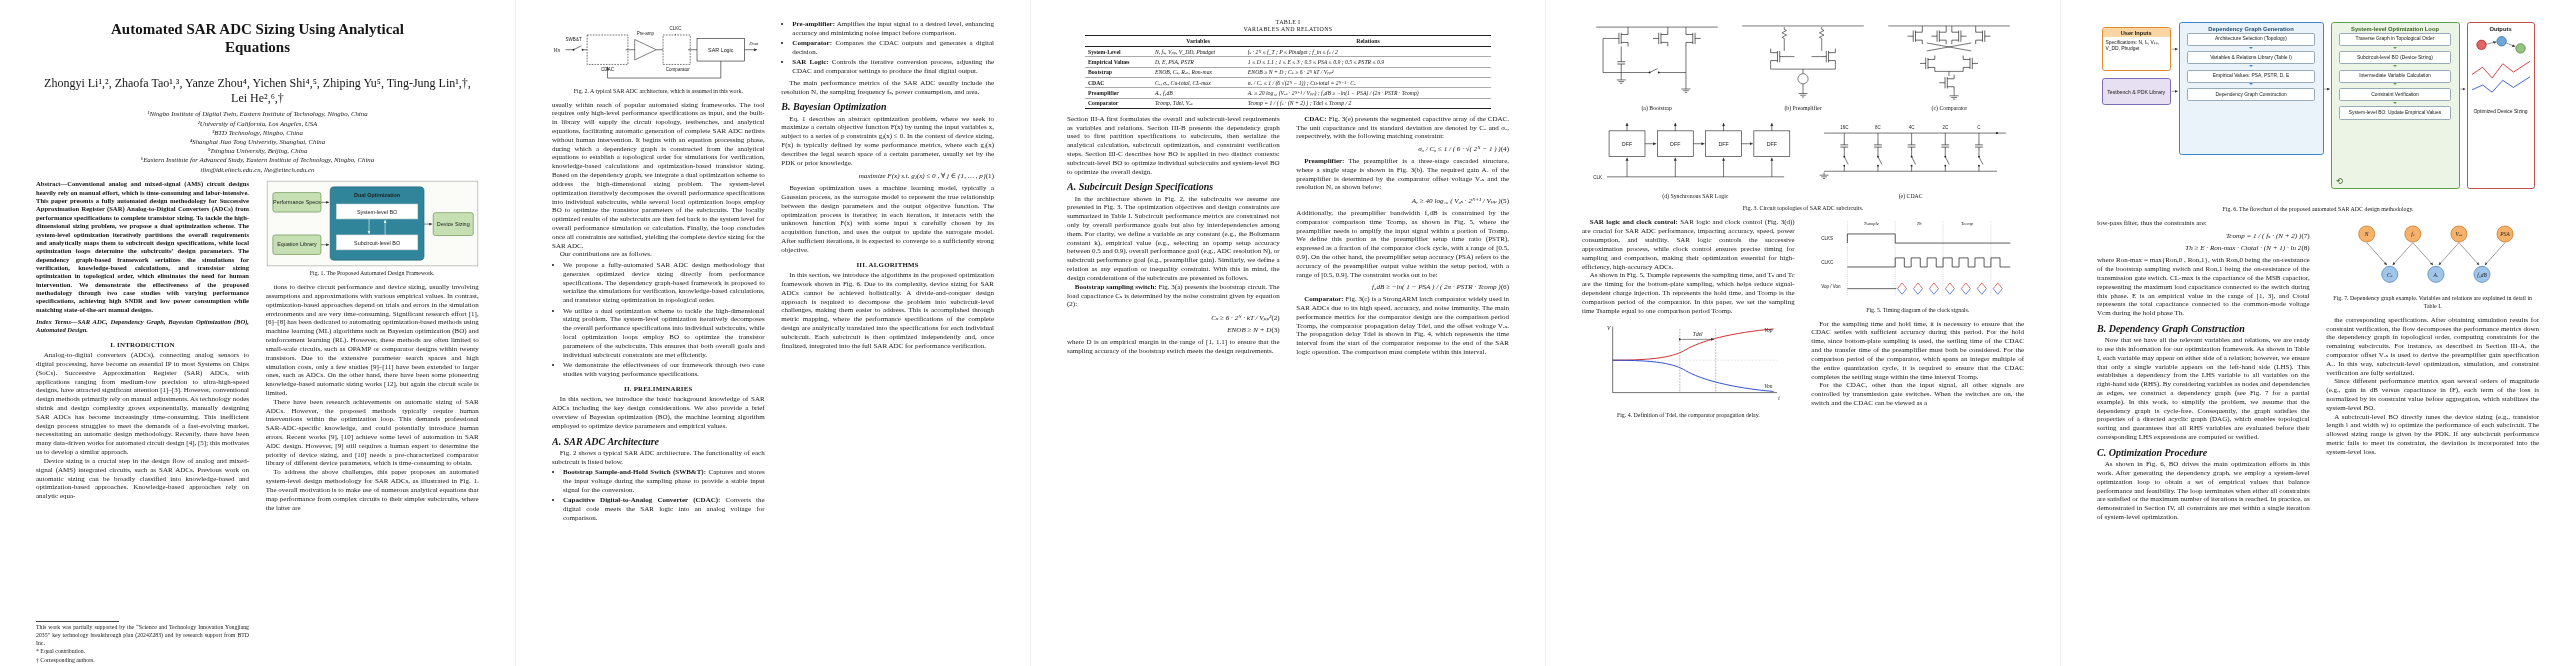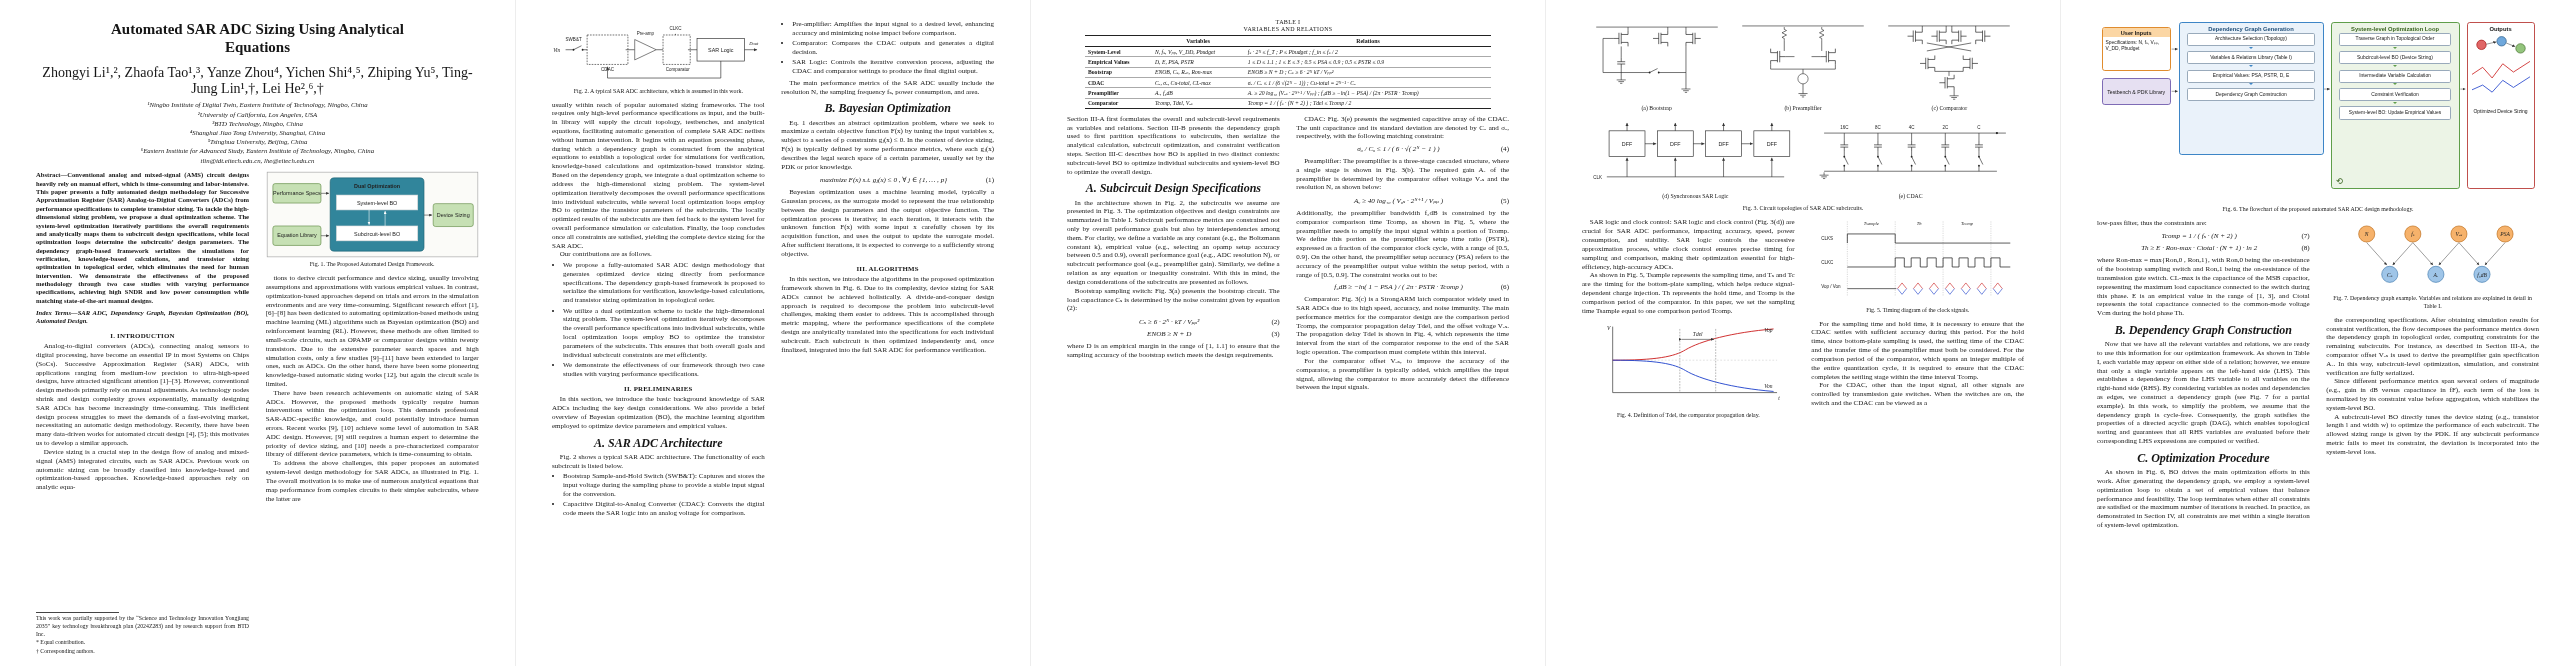--- a/index.html
+++ b/index.html
@@ -8,35 +8,35 @@
   .strip { position:relative; display:flex; width:2540px; height:667px; background:#fff; }
   .arxiv { position:absolute; left:5.6px; top:50%; transform:translateY(-50%) rotate(180deg);
            writing-mode:vertical-rl; color:#992222; font-family:"Liberation Sans","DejaVu Sans",sans-serif;
            font-size:11.7px; letter-spacing:0.6px; white-space:nowrap; }
   .page { flex:0 0 515px; width:515px; height:667px; padding:18px 36px 14.5px; overflow:hidden; position:relative; background:#fff; }
   .page + .page { border-left:0.6px solid #ededed; }
   .cols { display:flex; gap:16.7px; }
   .col { width:213px; overflow:hidden; }
   
   .title { font-size:15px; text-align:center; max-width:333px; margin:2.2px auto 0; line-height:1.2; }
-  .authors { text-align:center; font-size:14px; margin-top:9px; }
+  .authors { text-align:center; font-size:12px; margin-top:20px; }
   .affil { text-align:center; font-style:italic; font-size:6.8px; line-height:1.35; margin-top:3.3px; }
   .emails { text-align:center; font-style:italic; font-size:6.8px; margin-top:1.1px; margin-bottom:7.8px; }
   
   p.body { font-size:7px; line-height:1.26; text-align:justify; text-indent:7.8px; }
   p.noind { text-indent:0; }
   .abstract { font-weight:bold; font-size:6.6px; line-height:1.27; text-align:justify; }
   .idxterms { font-weight:bold; font-style:italic; font-size:6.6px; line-height:1.27; text-align:justify; margin-top:3.9px; }
   .sec { text-align:center; font-size:6.9px; letter-spacing:0.2px; margin:6.1px 0 3.3px; font-variant:small-caps; }
-  .subsec { font-style:italic; font-size:12px; margin:5px 0 2.2px;text-align:center; }
-  .blead { font-weight:normal; }
+  .subsec { font-style:italic; font-size:10px; margin:5px 0 2.2px; }
+  .blead { font-weight:bold; }
   ul.blist { margin:1.7px 0 2.8px 11px; }
   ul.blist li { font-size:7px; line-height:1.26; text-align:justify; margin-bottom:1.7px; }
   .eq { display:flex; align-items:center; font-size:7.1px; margin:3.9px 0; font-style:italic; }
-  .eq .eb { flex:1; text-align:center; }
+  .eq .eb { flex:1; text-align:right; }
   .eq .en { font-style:normal; }
   .footnote { margin-top:auto; font-size:5.8px; line-height:1.3; }
   .footnote .rule { width:83px; border-top:0.6px solid #444; margin-bottom:2.2px; }
   .footnote p { margin-bottom:1.1px; text-align:justify; }
   
   .figcap { font-size:5.9px; line-height:1.25; text-align:center; margin:2.8px 3.3px 5.6px; }
   figure { margin:0 0 2.2px; }
   svg.fig { display:block; margin:0 auto; }
   svg text { font-family:"Liberation Sans","DejaVu Sans",sans-serif; font-size:9.5px; fill:#222; }
   svg text.m { font-style:italic; font-family:"Liberation Serif","DejaVu Serif",serif; }
@@ -334,21 +334,20 @@
         <div class="eq">
             <span class="eb">Aᵥ ≥ 40 log₁₀ ( Vₒₛ · 2ᴺ⁺¹ / Vₚₚ )</span>
             <span class="en">(5)</span>
           </div>
         <p class="body noind">Additionally, the preamplifier bandwidth f₃dB is constrained by the comparator comparison time Tcomp, as shown in Fig. 5, where the preamplifier needs to amplify the input signal within a portion of Tcomp. We define this portion as the preamplifier setup time ratio (PSTR), expressed as a fraction of the comparator clock cycle, with a range of [0.5, 0.9]. On the other hand, the preamplifier setup accuracy (PSA) refers to the accuracy of the preamplifier output value within the setup period, with a range of [0.5, 0.9]. The constraint works out to be:</p>
         <div class="eq">
             <span class="eb">f₃dB ≥ −ln( 1 − PSA ) / ( 2π · PSTR · Tcomp )</span>
             <span class="en">(6)</span>
           </div>
         <p class="body"><span class="blead">Comparator:</span><span> Fig. 3(c) is a StrongARM latch comparator widely used in SAR ADCs due to its high speed, accuracy, and noise immunity. The main performance metrics for the comparator design are the comparison period Tcomp, the comparator propagation delay Tdel, and the offset voltage Vₒₛ. The propagation delay Tdel is shown in Fig. 4, which represents the time interval from the start of the comparator response to the end of the SAR logic operation. The comparison must complete within this interval.</span></p>
-        <p class="body">For the comparator offset Vₒₛ, to improve the accuracy of the comparator, a preamplifier is typically added, which amplifies the input signal, allowing the comparator to more accurately detect the difference between the input signals.</p>
       </div>
     </div>
   </div>
 
   <div class="page">
     <figure>
       <div class="fig3row">
         <div class="panel">
           <svg class="fig schem" viewBox="0 0 250 152" width="142">
             <line x1="18" y1="16" x2="232" y2="16"></line>

